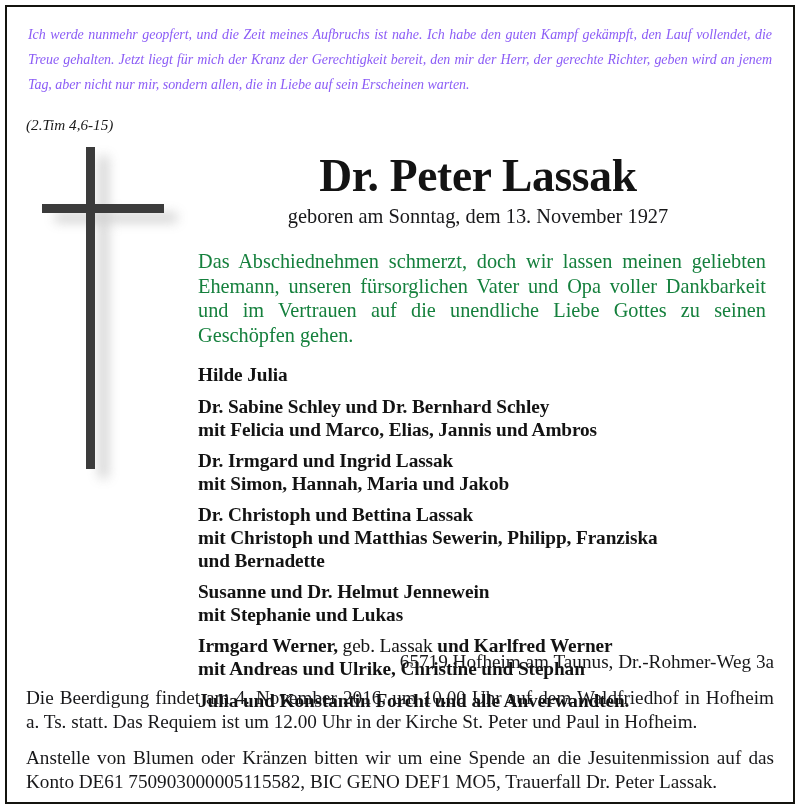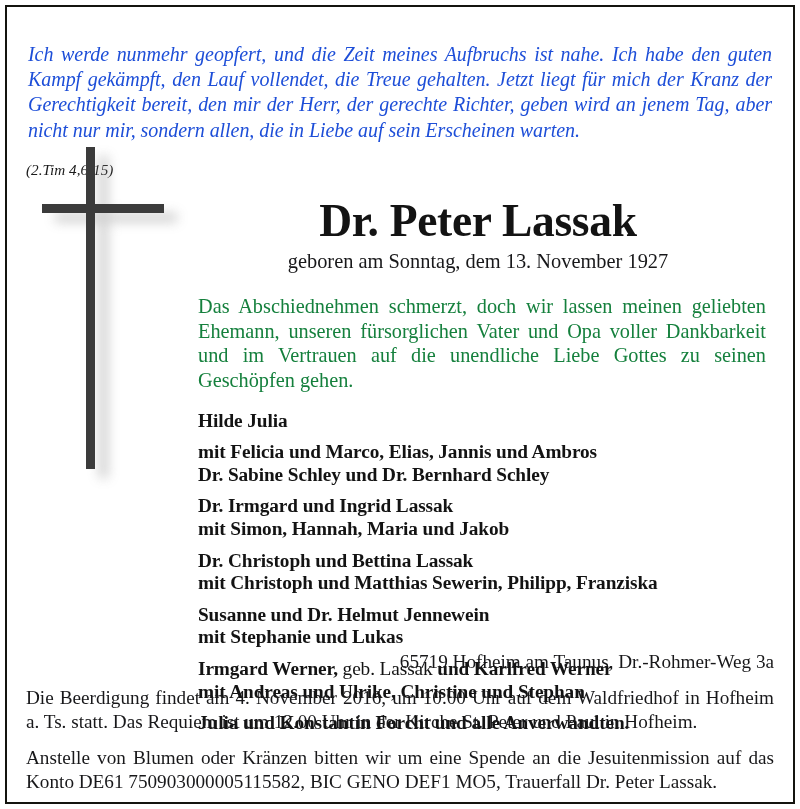--- a/index.html
+++ b/index.html
@@ -40,26 +40,26 @@
     top: 8px;
     right: 8px;
     bottom: 8px;
     box-sizing: border-box;
     padding: 12px 18px 10px 18px;
   }
 
   
   .quote {
     font-style: italic;
-    font-size: 20px;
+    font-size: 14px;
     line-height: 25.2px;
     text-align: justify;
     letter-spacing: -0.05px;
-    margin: 22px 2px 0 2px;
-    color: #1d4ed8;
+    margin: 2px 2px 0 2px;
+    color: #8b5cf6;
   }
   .quote-ref {
     font-style: italic;
     font-size: 15.2px;
     margin: 18px 4px 0 0;
     color: #1b1b1b;
     line-height: 18px;
   }
 
   
@@ -198,30 +198,31 @@
       <div class="name">Dr. Peter Lassak</div>
       <div class="dates">geboren am Sonntag, dem 13. November 1927</div>
 
       <div class="memorial">Das Abschiednehmen schmerzt, doch wir  lassen  meinen geliebten Ehemann, unseren fürsorglichen Vater und Opa voller Dankbarkeit und im Vertrauen  auf die unendliche Liebe Gottes zu seinen Geschöpfen gehen.</div>
 
       <div class="families">
           <div class="fam-group">
             <div class="fam-line"><span>Hilde Julia</span></div>
           </div>
           <div class="fam-group">
+            <div class="fam-line"><span>Dr. Sabine Schley und Dr. Bernhard Schley</span></div>
             <div class="fam-line"><span>mit Felicia und Marco, Elias, Jannis und Ambros</span></div>
-            <div class="fam-line"><span>Dr. Sabine Schley und Dr. Bernhard Schley</span></div>
           </div>
           <div class="fam-group">
             <div class="fam-line"><span>Dr. Irmgard und Ingrid Lassak</span></div>
             <div class="fam-line"><span>mit Simon, Hannah, Maria und Jakob</span></div>
           </div>
           <div class="fam-group">
             <div class="fam-line"><span>Dr. Christoph und Bettina Lassak</span></div>
             <div class="fam-line"><span>mit Christoph und Matthias Sewerin, Philipp, Franziska</span></div>
+            <div class="fam-line"><span>und Bernadette</span></div>
           </div>
           <div class="fam-group">
             <div class="fam-line"><span>Susanne und Dr. Helmut Jennewein</span></div>
             <div class="fam-line"><span>mit Stephanie und Lukas</span></div>
           </div>
           <div class="fam-group">
             <div class="fam-line"><span>Irmgard Werner,</span><span class="reg"> geb. Lassak </span><span>und Karlfred Werner</span></div>
             <div class="fam-line"><span>mit Andreas und Ulrike, Christine und Stephan</span></div>
           </div>
           <div class="fam-group">

